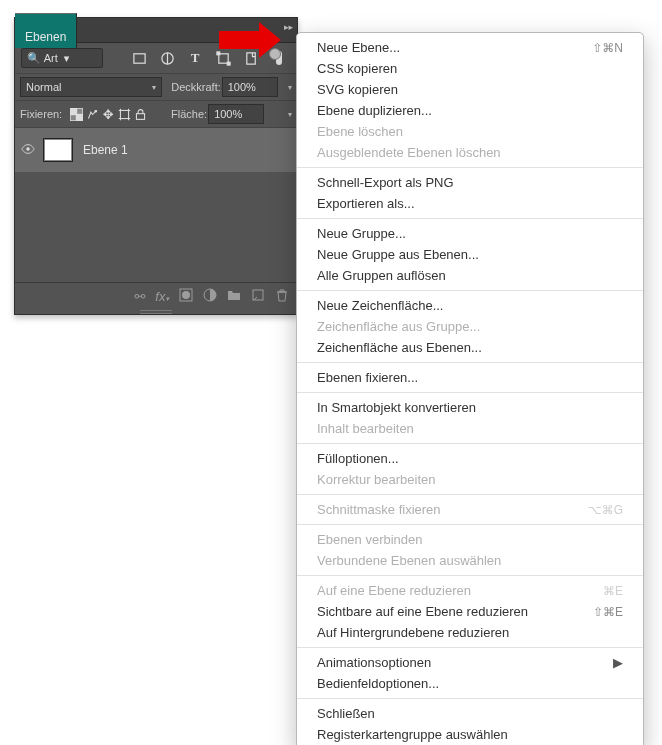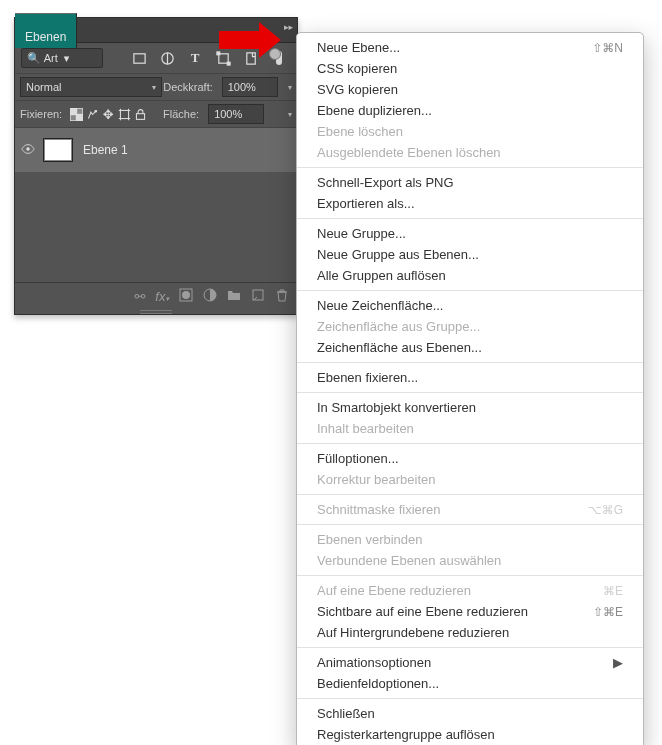--- a/index.html
+++ b/index.html
@@ -13,21 +13,21 @@
   .toolbar{display:flex;align-items:center;height:30px;padding:0 6px;border-bottom:1px solid #444}
   .search{display:flex;align-items:center;background:#434343;border:1px solid #2e2e2e;border-radius:2px;height:20px;padding:0 4px;width:70px}
   .search span{font-size:11px;color:#ddd}
   .chev{margin-left:auto;color:#bbb;font-size:8px}
   .ticons{margin-left:auto;display:flex;gap:12px;padding-right:4px}
   .ico{width:16px;height:16px;display:flex;align-items:center;justify-content:center;color:#ddd;font-size:13px}
   .ico svg{width:15px;height:15px;stroke:#ddd;fill:none;stroke-width:1.3}
   .row{display:flex;align-items:center;height:26px;padding:0 5px;border-bottom:1px solid #444;font-size:11px;color:#ccc}
   .sel{background:#434343;border:1px solid #2e2e2e;height:18px;display:flex;align-items:center;padding:0 5px;font-size:11px;color:#ddd}
   .sel .chev{margin-left:6px}
-  .pct{width:44px;text-align:right;margin:0 9px}
+  .pct{width:44px;text-align:right;margin:0 1px}
   .layer{display:flex;align-items:center;background:#6a6a6a;height:44px;padding:0 6px;font-size:12px}
   .eye{width:14px;margin-right:8px}
   .thumb{width:28px;height:22px;background:#fff;border:1px solid #222;box-shadow:0 0 0 1px #888 inset;margin-right:10px}
   .empty{height:110px}
   .footer{display:flex;gap:10px;justify-content:flex-end;align-items:center;height:26px;padding:0 8px;border-top:1px solid #3a3a3a;background:#535353}
   .fico{color:#9c9c9c;font-size:13px}
   .fico svg{width:14px;height:14px;fill:#9c9c9c}
   .grip{height:5px;background:#535353;position:relative}
   .grip:after{content:"";position:absolute;left:50%;transform:translateX(-50%);top:1px;width:32px;height:2px;border-top:1px solid #777;border-bottom:1px solid #777}
   .menu{position:absolute;left:296px;top:32px;width:346px;background:#fff;border:1px solid #b8b8b8;border-radius:5px;box-shadow:0 8px 24px rgba(0,0,0,.25);color:#333;padding:4px 0}
@@ -271,15 +271,15 @@
       <span class="sub">▶</span>
     </div>
     <div class="mi">
       <span>Bedienfeldoptionen...</span>
     </div>
     <div class="sep"></div>
     <div class="mi">
       <span>Schließen</span>
     </div>
     <div class="mi">
-      <span>Registerkartengruppe auflösen</span>
+      <span>Registerkartengruppe auswählen</span>
     </div>
   </div>
 
 </body></html>

